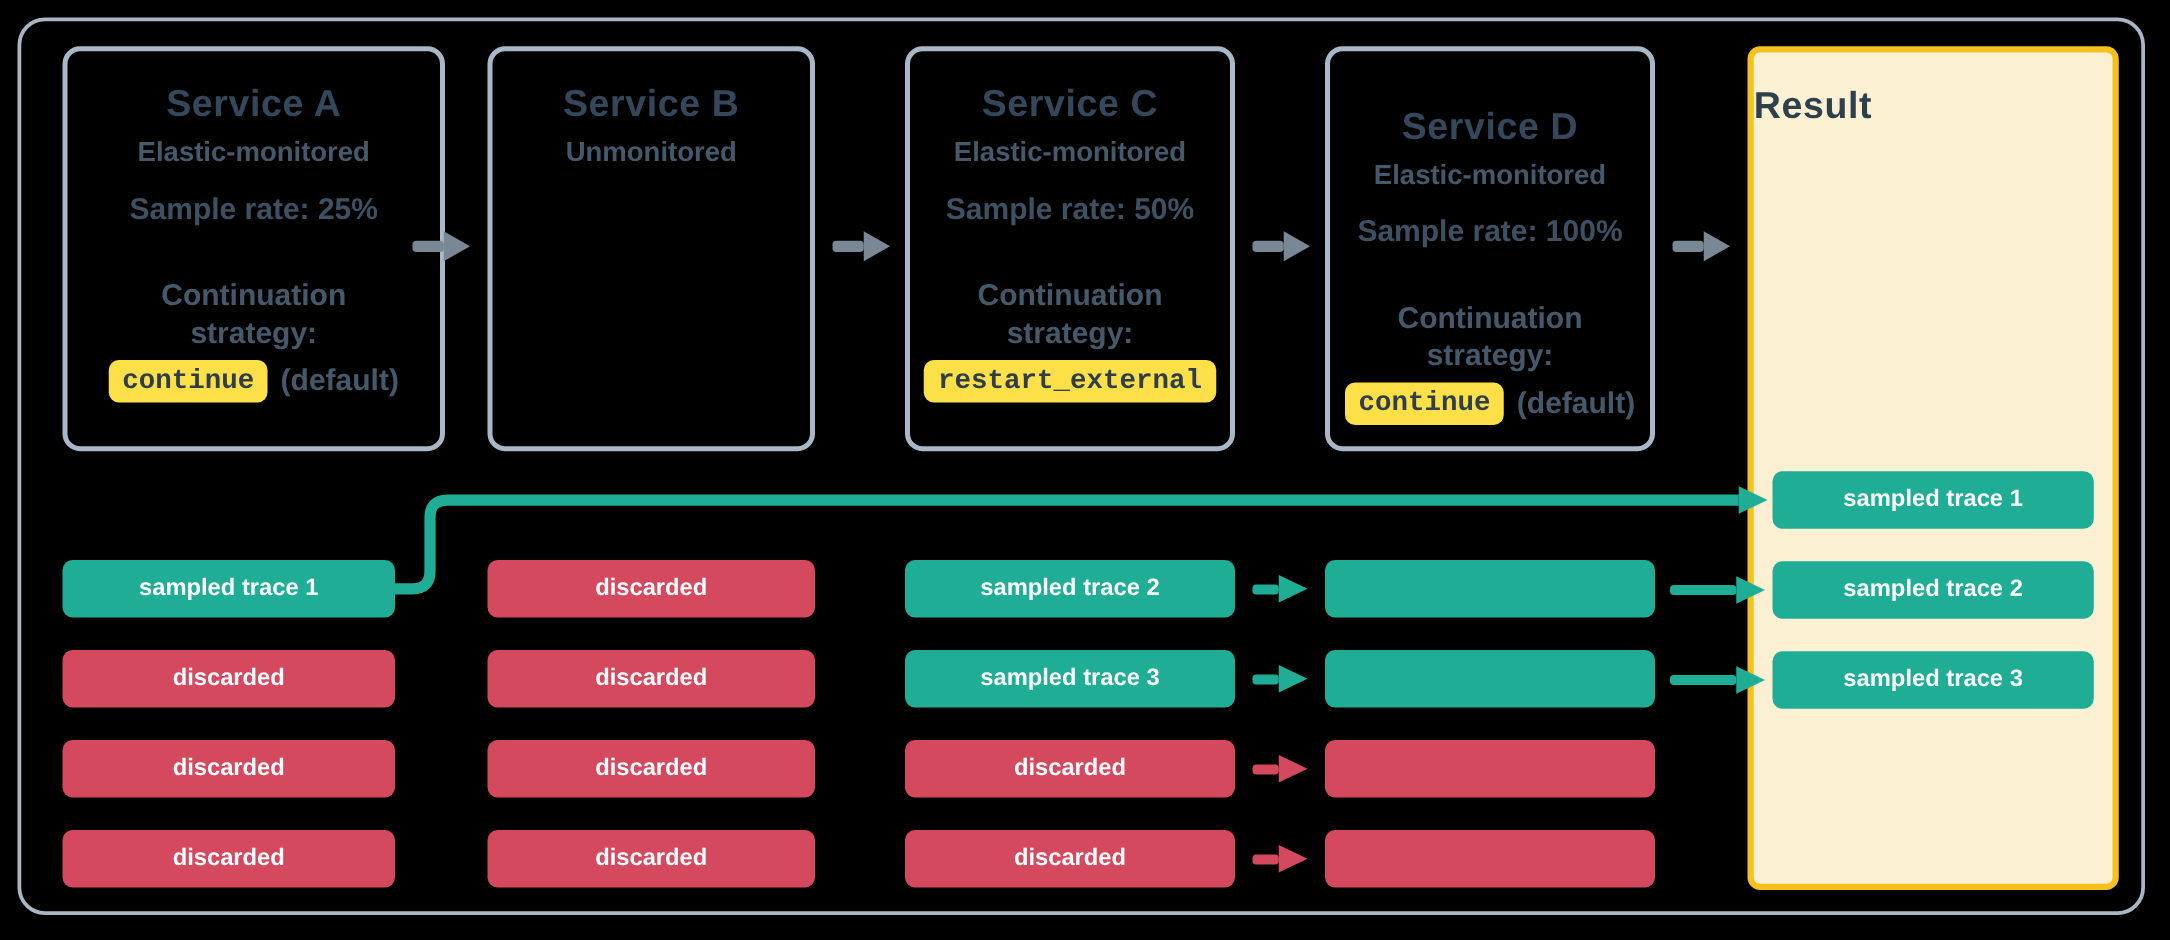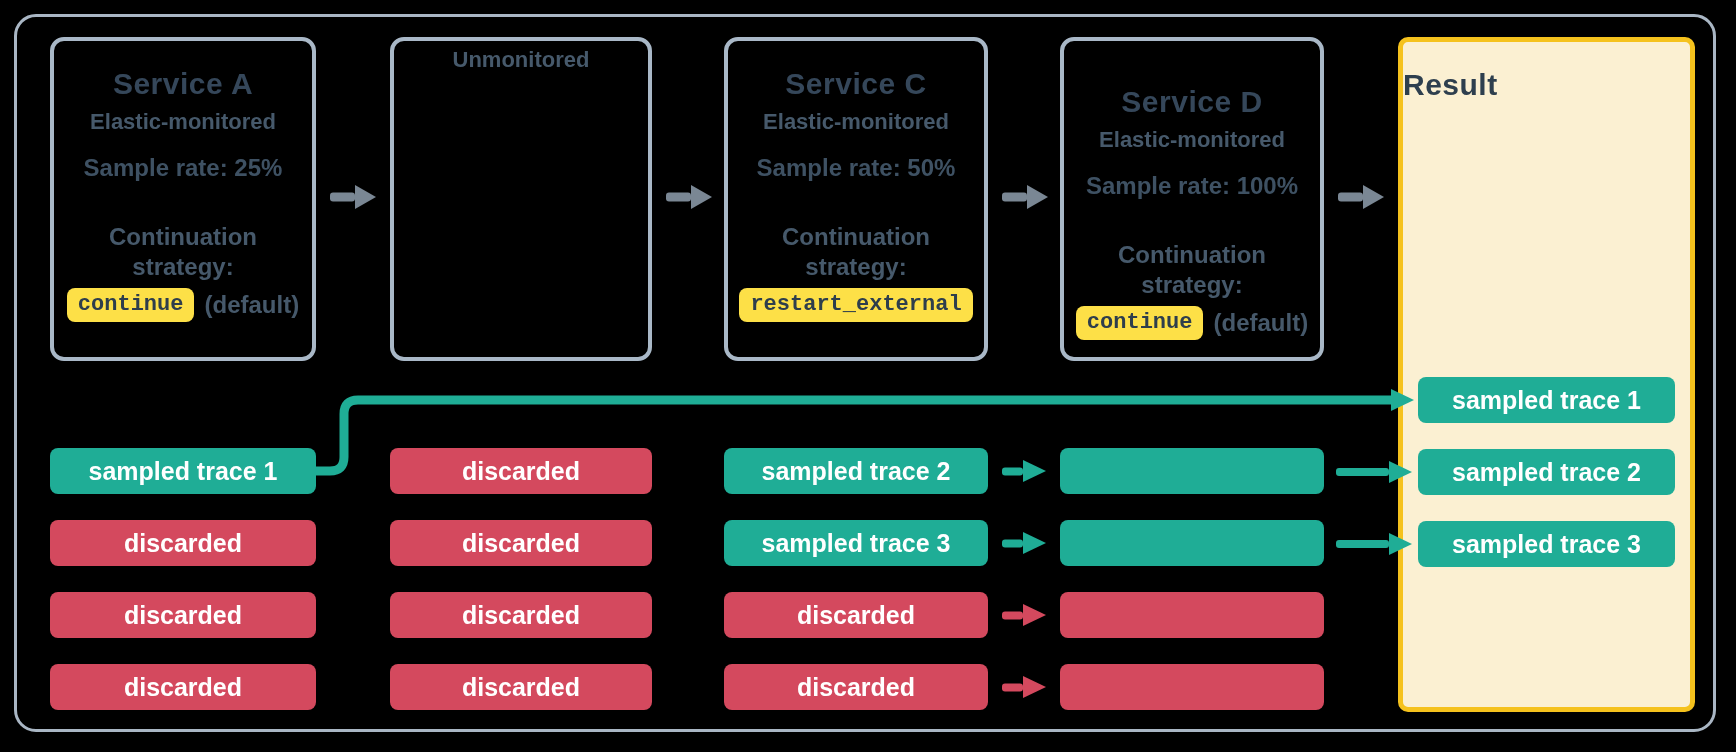--- a/index.html
+++ b/index.html
@@ -10,21 +10,21 @@
   .outer-frame{
     position:absolute;left:14px;top:14px;width:1702px;height:718px;
     border:3px solid #A9B6C4;border-radius:22px;box-sizing:border-box;
   }
   
   .svc-box{
     position:absolute;top:37px;height:324px;box-sizing:border-box;
     border:4px solid #A9B8C7;border-radius:14px;
     display:flex;flex-direction:column;align-items:center;text-align:center;
   }
-  .svc-a{left:50px;width:266px;}
+  .svc-a{left:50px;width:306px;}
   .svc-b{left:390px;width:262px;}
   .svc-c{left:724px;width:264px;}
   .svc-d{left:1060px;width:264px;justify-content:center;}
   .svc-title{margin-top:24px;font-size:30px;line-height:38px;font-weight:800;color:#35475A;letter-spacing:.5px;}
   .svc-sub{margin-top:6px;font-size:22px;line-height:26px;font-weight:600;color:#46596B;}
   .svc-rate{margin-top:19px;font-size:24px;line-height:28px;font-weight:600;color:#3E5163;}
   .svc-cont{margin-top:40px;font-size:24px;line-height:30px;font-weight:600;color:#46596B;}
   .code-row{margin-top:6px;display:flex;align-items:center;justify-content:center;}
   .code-chip{
     background:#fde047;color:#2E3E4C;border-radius:8px;padding:3px 11px;
@@ -36,21 +36,21 @@
   .result-box{
     position:absolute;left:1398px;top:37px;width:297px;height:675px;box-sizing:border-box;
     background:#FBF0D2;border:5px solid #F5C21D;border-radius:10px;
     display:flex;justify-content:flex-start;
   }
   .result-title{margin-top:24px;font-size:30px;line-height:38px;font-weight:800;color:#2E3F4E;letter-spacing:.5px;}
   
   .chip{
     position:absolute;height:46px;border-radius:8px;box-sizing:border-box;
     display:flex;align-items:center;justify-content:center;
-    color:#FFF;font-size:25px;font-weight:600;
+    color:#FFF;font-size:19px;font-weight:600;
   }
   .chip[data-type="sampled"]{background:#1FAD96;}
   .chip[data-type="discarded"]{background:#D4495E;}
   .col-a .chip{left:50px;width:266px;}
   .col-b .chip{left:390px;width:262px;}
   .col-c .chip{left:724px;width:264px;}
   .col-d .chip{left:1060px;width:264px;}
   .res-chip{left:1418px;width:257px;}
   .row-0{top:448px;} .row-1{top:520px;} .row-2{top:592px;} .row-3{top:664px;}
   .rrow-0{top:377px;} .rrow-1{top:449px;} .rrow-2{top:521px;}
@@ -76,20 +76,21 @@
       <div>Continuation</div>
       <div>strategy:</div>
     </div>
     <div class="code-row">
       <span class="code-chip">continue</span>
       <span class="code-suffix">(default)</span>
     </div>
   </div>
 
   <div class="svc-box svc-b">
+    <div class="svc-title">Service B</div>
     <div class="svc-sub">Unmonitored</div>
   </div>
 
   <div class="svc-box svc-c">
     <div class="svc-title">Service C</div>
     <div class="svc-sub">Elastic-monitored</div>
     <div class="svc-rate">Sample rate: 50%</div>
     <div class="svc-cont">
       <div>Continuation</div>
       <div>strategy:</div>

